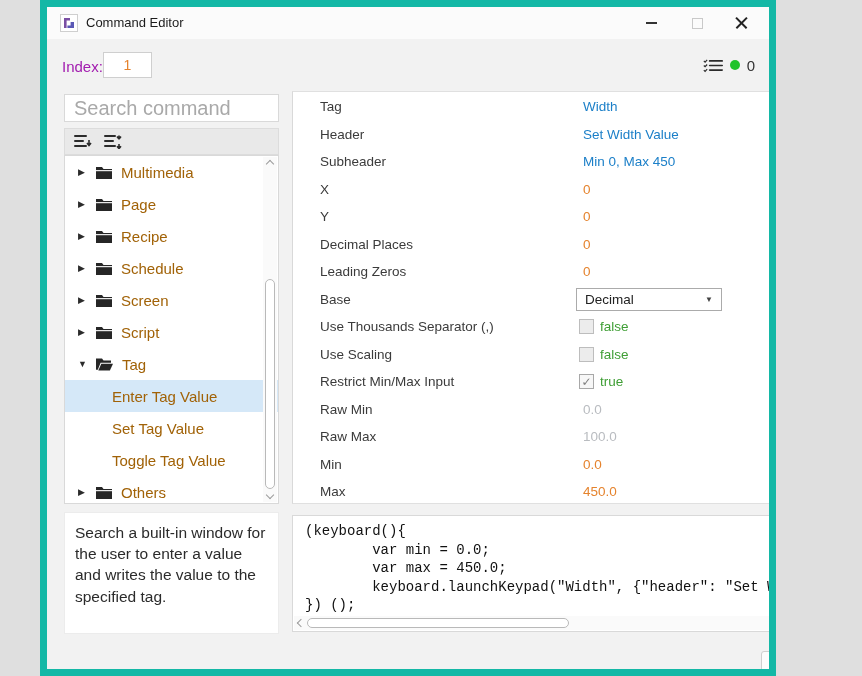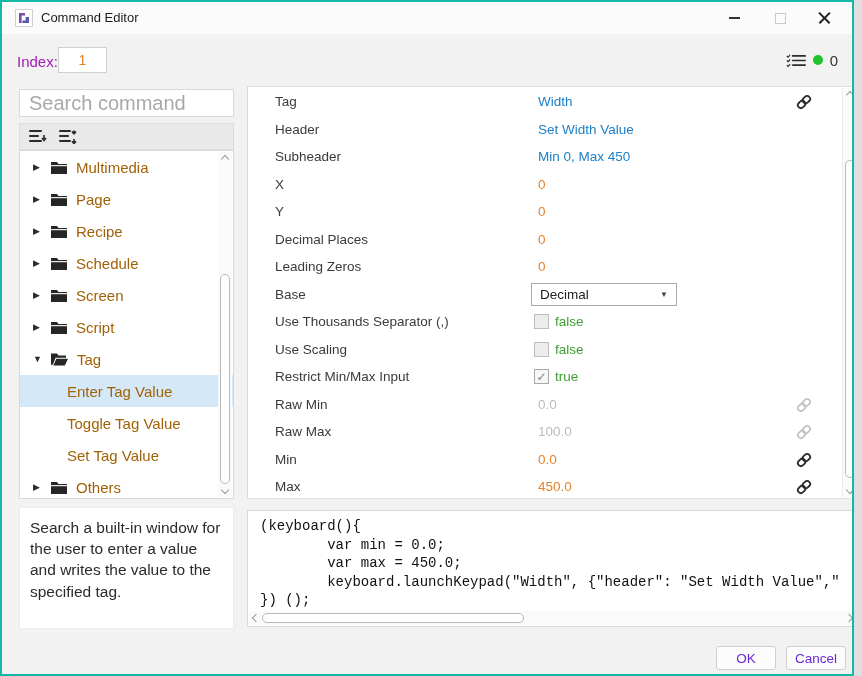--- a/index.html
+++ b/index.html
@@ -1,18 +1,18 @@
 <!DOCTYPE html>
 <html><head>
 <meta charset="utf-8">
 <style>
   * { margin:0; padding:0; box-sizing:border-box; }
   html,body { background:#dfdfdf; }
   body { font-family:"Liberation Sans","DejaVu Sans",sans-serif; }
-  .window { position:relative; width:854px; height:676px; background:#f2f2f2; border:2px solid #14b8a6; overflow:hidden; }
+  .window { position:relative; width:736px; height:676px; background:#f2f2f2; border:7px solid #14b8a6; overflow:hidden;margin-left:40px; }
 
   
   .titlebar { position:absolute; top:0; left:0; right:0; height:32px; background:#fbfbfb; }
   .app-logo { position:absolute; left:13px; top:7px; width:18px; height:18px; background:#fff; border:1px solid #cfcfcf; display:flex; align-items:center; justify-content:center; }
   .app-title { position:absolute; left:39px; top:8px; font-size:13px; color:#1b1b1b; }
   .win-btn { position:absolute; top:0; width:44px; height:32px; display:flex; align-items:center; justify-content:center; cursor:default; }
   .btn-min { right:96px; } .btn-max { right:50px; } .btn-close { right:6px; }
   .glyph-min { width:11px; height:1.5px; background:#333; }
   .glyph-max { width:11px; height:11px; border:1px solid #c9c9c9; }
   .glyph-close { position:relative; width:13px; height:13px; }
@@ -231,24 +231,24 @@
               <path d="M0 1.5 h6 l1.5 2 H15 v2.3 H4.6 L1.8 12.8 H0 z" fill="#262626"></path>
               <path d="M5.3 6.8 H17 L13.9 13.6 H2.3 z" fill="#262626"></path>
             </svg>
           </span>
           <span class="tlabel">Tag</span>
         </div>
         <div class="titem child sel">
           <span class="tlabel">Enter Tag Value</span>
         </div>
         <div class="titem child">
+          <span class="tlabel">Set Tag Value</span>
+        </div>
+        <div class="titem child">
           <span class="tlabel">Toggle Tag Value</span>
-        </div>
-        <div class="titem child">
-          <span class="tlabel">Set Tag Value</span>
         </div>
         <div class="titem folder">
           <span class="caret">▶</span>
           <span class="fold-ic">
             <svg width="16" height="13" viewBox="0 0 16 13">
               <path d="M0 1 h6 l1.5 2 H16 v10 H0 z" fill="#262626"></path>
               <rect x="0" y="4.1" width="16" height="1.1" fill="#fff"></rect>
             </svg>
           </span>
           <span class="tlabel">Others</span>

